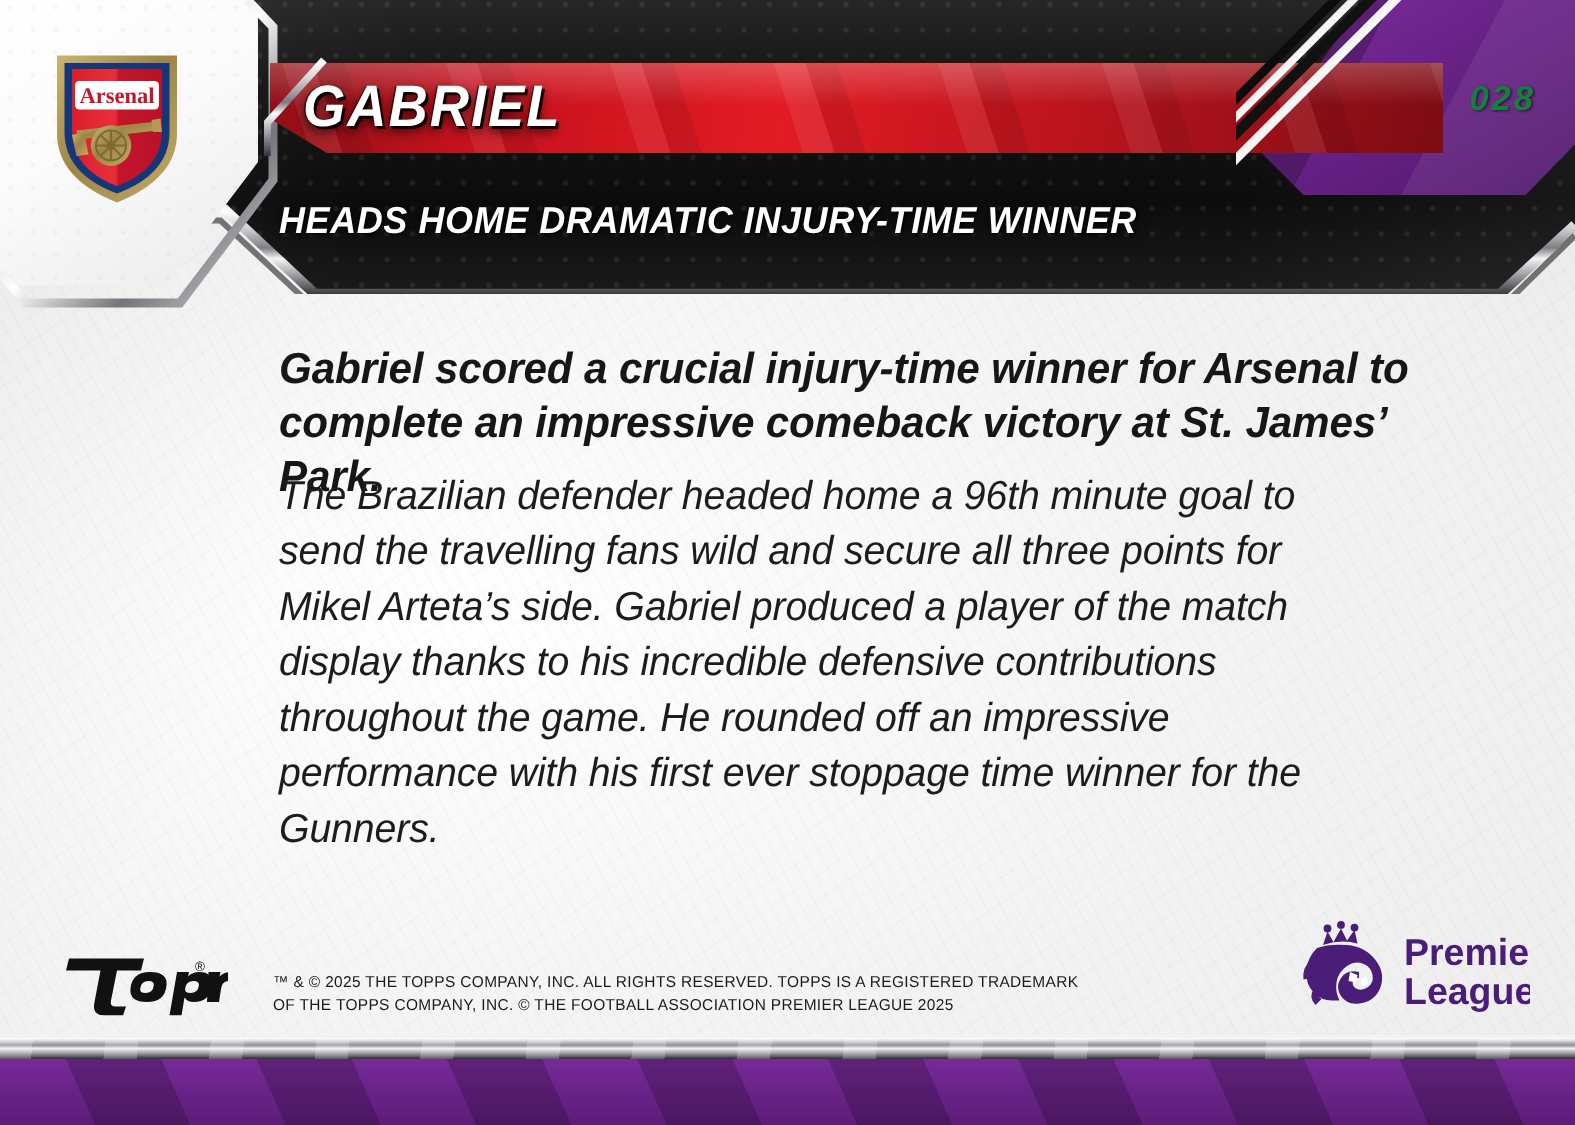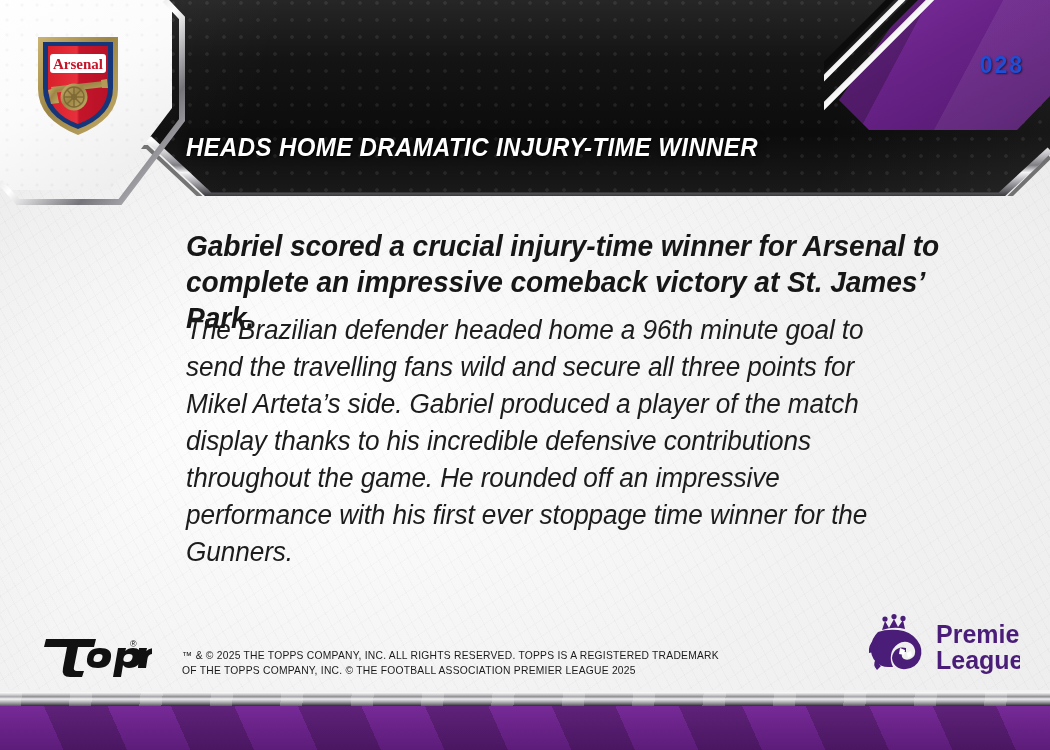--- a/index.html
+++ b/index.html
@@ -151,22 +151,22 @@
     background:linear-gradient(150deg,#7e2f9e 0%,#6a2389 40%,#5b1c78 75%,#4d1668 100%);
   }
   .pc-shapes{
     position:absolute;inset:0;
     background:
       linear-gradient(118deg, rgba(0,0,0,0.22) 0 32%, rgba(0,0,0,0) 32.2% 58%, rgba(255,255,255,0.07) 58.2% 100%);
   }
   .card-number{
     position:absolute;right:26px;top:52px;
     font-family:"Liberation Sans",sans-serif;
-    font-weight:bold;font-size:23px;
-    letter-spacing:2px;color:#1d4ed8;
+    font-style:italic;font-weight:bold;font-size:23px;
+    letter-spacing:2px;color:#15803d;
     text-shadow:1px 1px 2px rgba(0,0,0,.6);
     z-index:9;
   }
 
   
   .corner-blades{position:absolute;right:-4px;top:-4px;width:230px;height:150px;z-index:8;pointer-events:none;}
 
   
   .headline{
     position:absolute;left:186px;top:228px;width:780px;
@@ -333,20 +333,42 @@
     <g stroke="#7e6a35" stroke-width="1.4">
       <line x1="42" y1="56" x2="42" y2="76"></line>
       <line x1="32" y1="66" x2="52" y2="66"></line>
       <line x1="35" y1="59" x2="49" y2="73"></line>
       <line x1="49" y1="59" x2="35" y2="73"></line>
     </g>
 
     <path d="M16,59 L24,57 L27,72 L19,73 Z" fill="url(#goldg)"></path>
   </svg>
 
+  <div class="name-banner">
+    <div class="nb-fill">
+      <div class="nb-chev"></div>
+      <div class="nb-gloss"></div>
+    </div>
+    <svg class="nb-chrome" viewBox="0 0 790 68" preserveAspectRatio="none">
+      <defs>
+        <linearGradient id="chrome4" x1="0" y1="0" x2="0" y2="1">
+          <stop offset="0%" stop-color="#ffffff"></stop>
+          <stop offset="20%" stop-color="#d2d2d6"></stop>
+          <stop offset="44%" stop-color="#79797f"></stop>
+          <stop offset="56%" stop-color="#fbfbfd"></stop>
+          <stop offset="80%" stop-color="#8e8e94"></stop>
+          <stop offset="100%" stop-color="#33333a"></stop>
+        </linearGradient>
+      </defs>
+      <path d="M2,2 L788,2" stroke="url(#chrome4)" stroke-width="5" fill="none"></path>
+      <path d="M2,66 L788,66" stroke="url(#chrome4)" stroke-width="5" fill="none"></path>
+      <path d="M2,66 L2,44 L40,2" stroke="url(#chrome4)" stroke-width="5" fill="none"></path>
+    </svg>
+    <div class="player-name">GABRIEL</div>
+  </div>
 
   <div class="subtitle">HEADS HOME DRAMATIC INJURY-TIME WINNER</div>
 
   <div class="headline">Gabriel scored a crucial injury-time winner for Arsenal to complete an impressive comeback victory at St. James’ Park.</div>
   <div class="bodytext">The Brazilian defender headed home a 96th minute goal to send the travelling fans wild and secure all three points for Mikel Arteta’s side. Gabriel produced a player of the match display thanks to his incredible defensive contributions throughout the game. He rounded off an impressive performance with his first ever stoppage time winner for the Gunners.</div>
 
   <svg class="topps-logo" viewBox="0 0 118 44">
     <g fill="#111111">
 
       <path d="M18,6 L62,6 L60,14 L44,14 L40,34 Q39,38 43,38 L50,38 L48,44 L36,44 Q27,44 29,35 L33,14 L10,14 L12,6 Z"></path>

